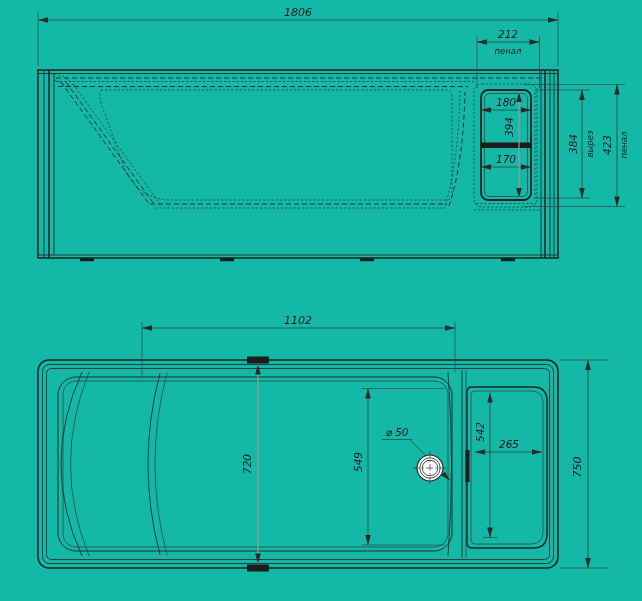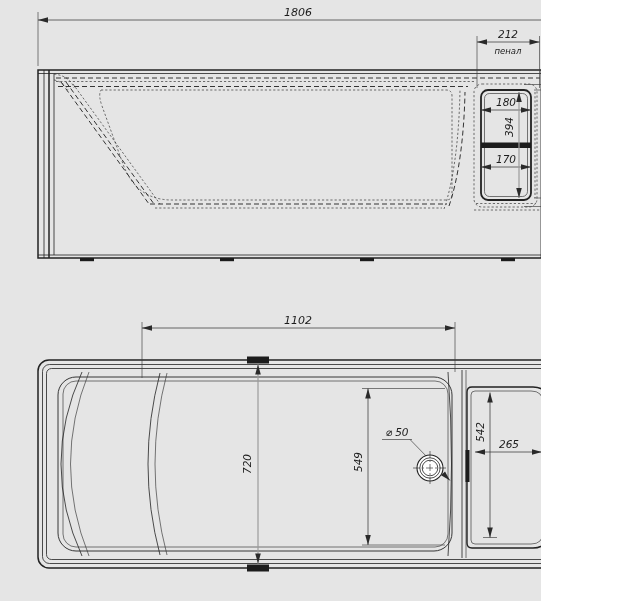--- a/index.html
+++ b/index.html
@@ -3,23 +3,23 @@
 <meta charset="utf-8">
 <style>
   html, body {
     margin: 0;
     padding: 0;
     background: #ffffff;
     font-family: "DejaVu Sans", sans-serif;
   }
   .stage {
     position: relative;
-    width: 541px;
+    width: 642px;
     height: 601px;
-    background: #e5e5e5;
+    background: #14b8a6;
     overflow: hidden;
   }
   svg { display: block; }
   .outline      { fill: none; stroke: #222; stroke-width: 1.5; }
   .thin         { fill: none; stroke: #222; stroke-width: 0.8; }
   .hairline     { fill: none; stroke: #333; stroke-width: 0.65; }
   .hidden-l     { fill: none; stroke: #2a2a2a; stroke-width: 0.95; stroke-dasharray: 5 3; }
   .hidden-f     { fill: none; stroke: #2a2a2a; stroke-width: 0.65; stroke-dasharray: 2.2 2; }
   .dimline      { fill: none; stroke: #3a3a3a; stroke-width: 0.75; }
   .extline      { fill: none; stroke: #3a3a3a; stroke-width: 0.65; }

